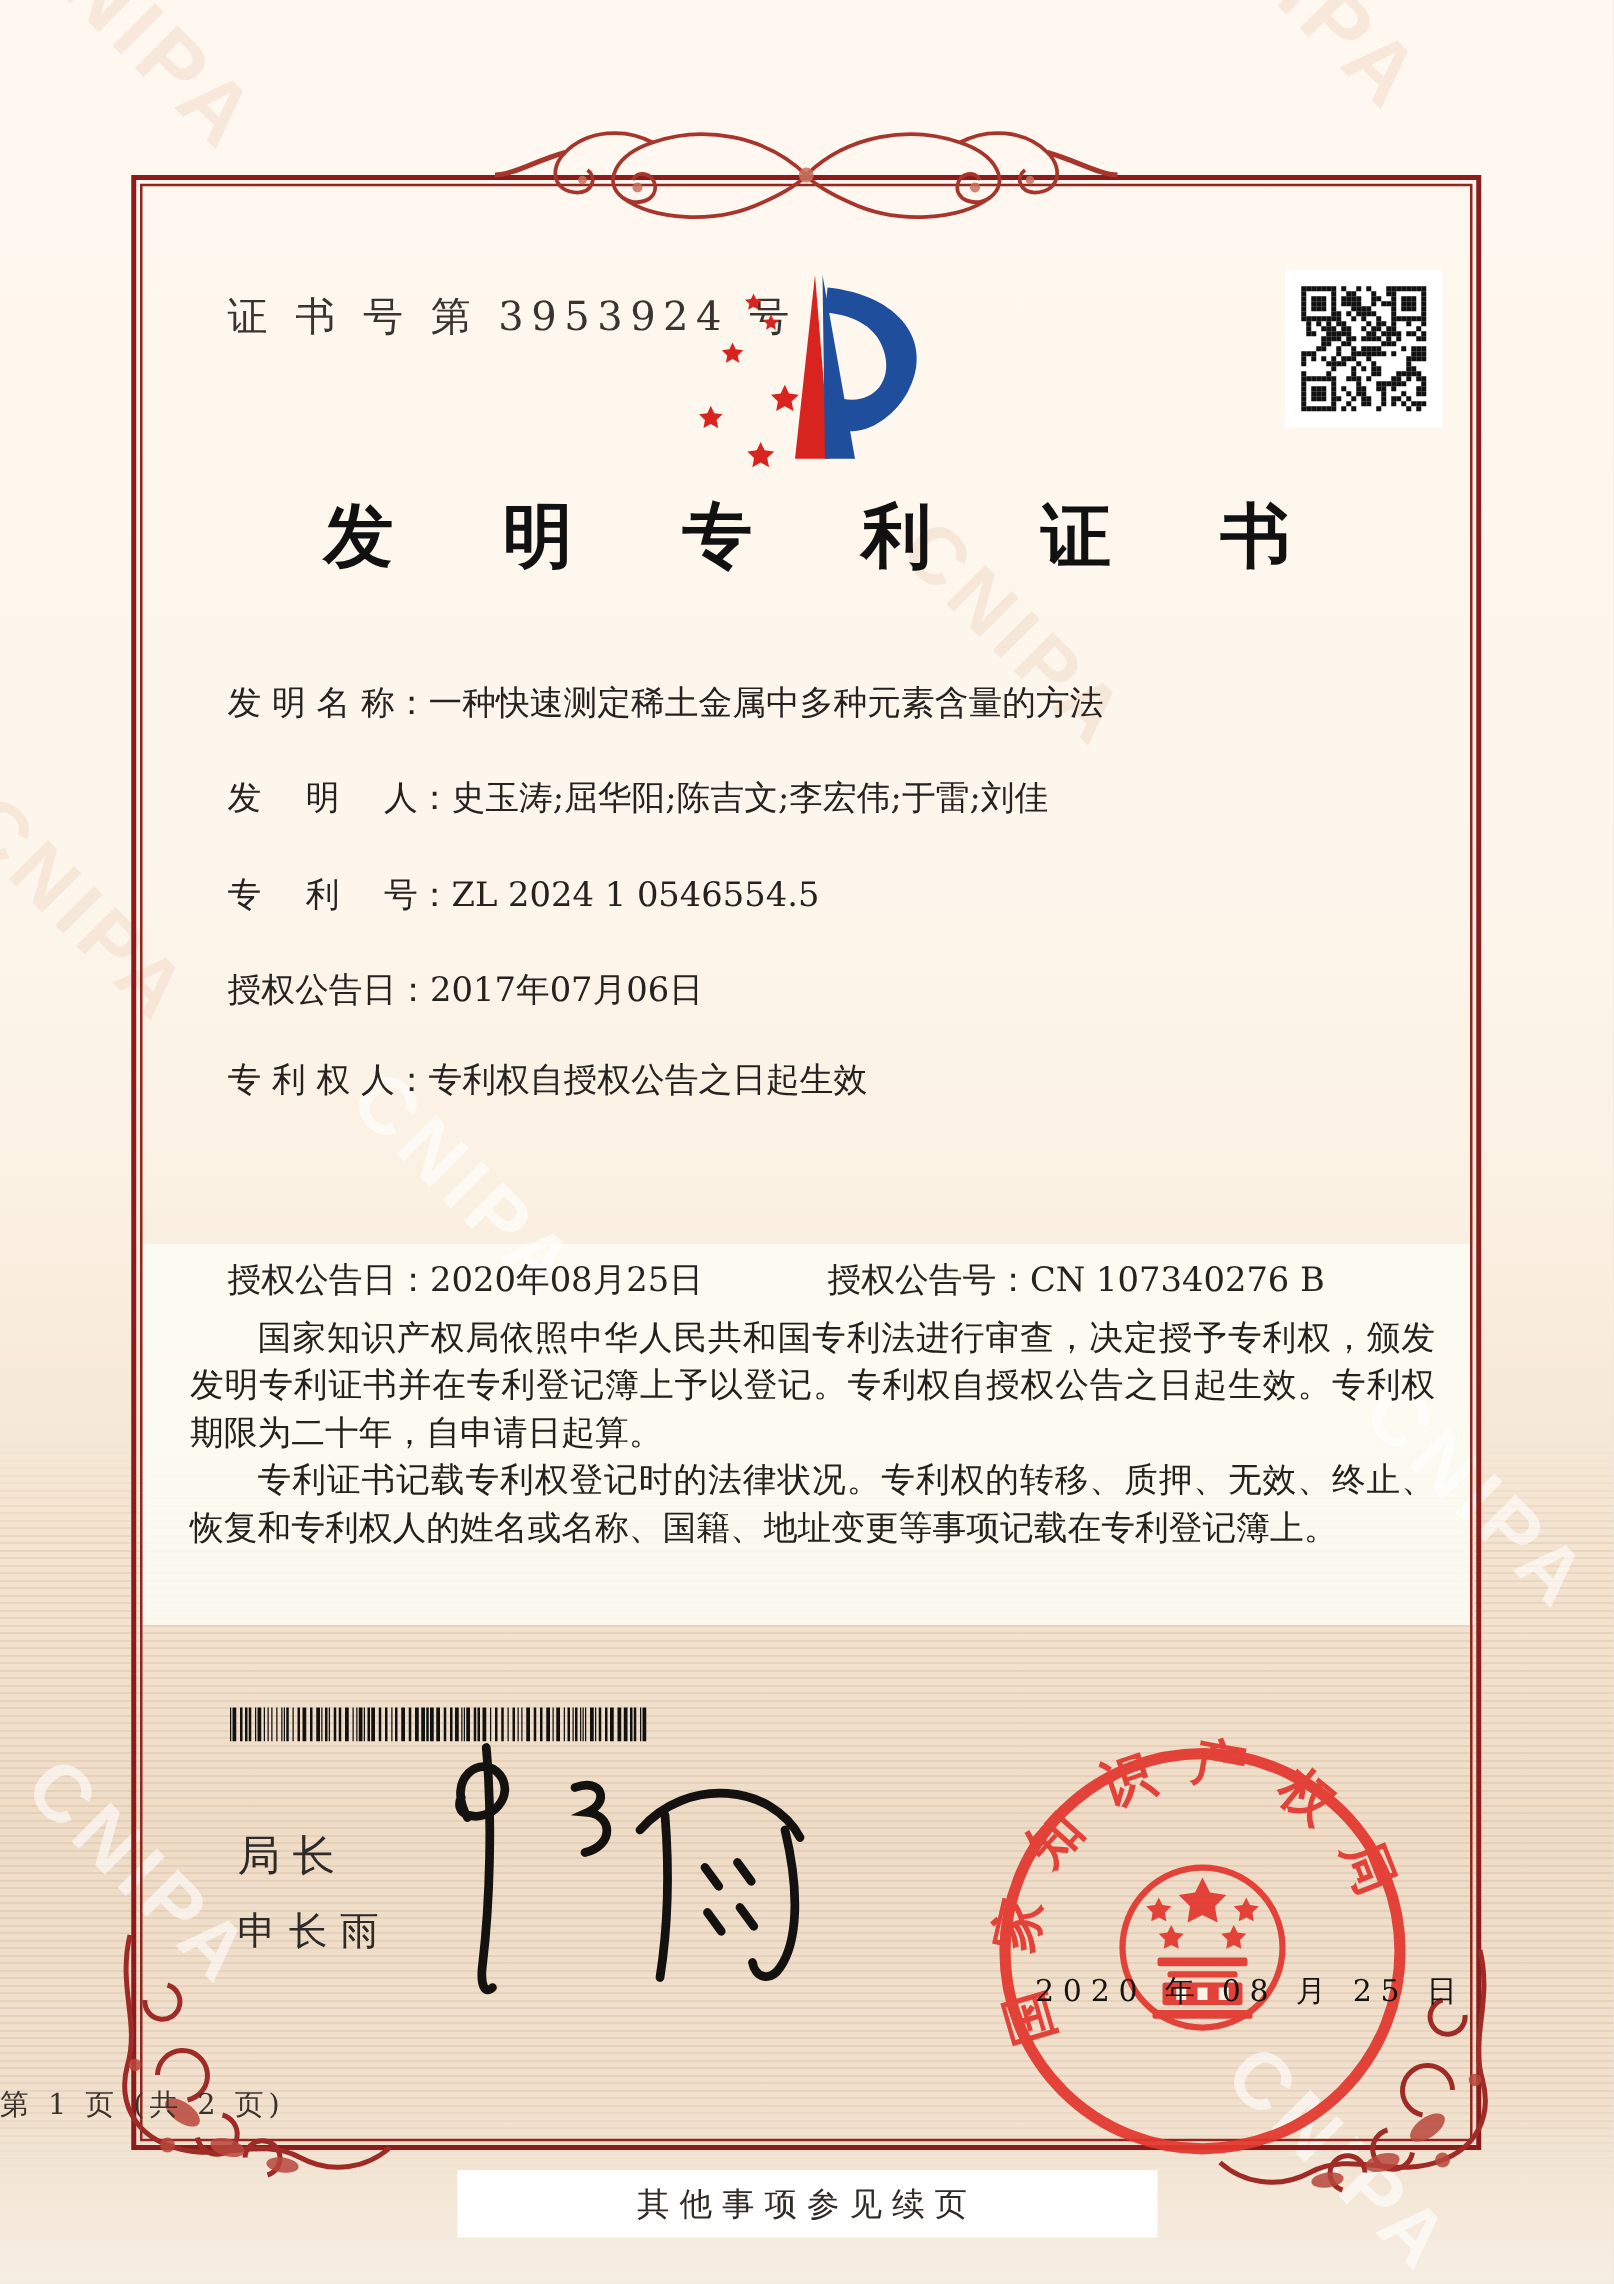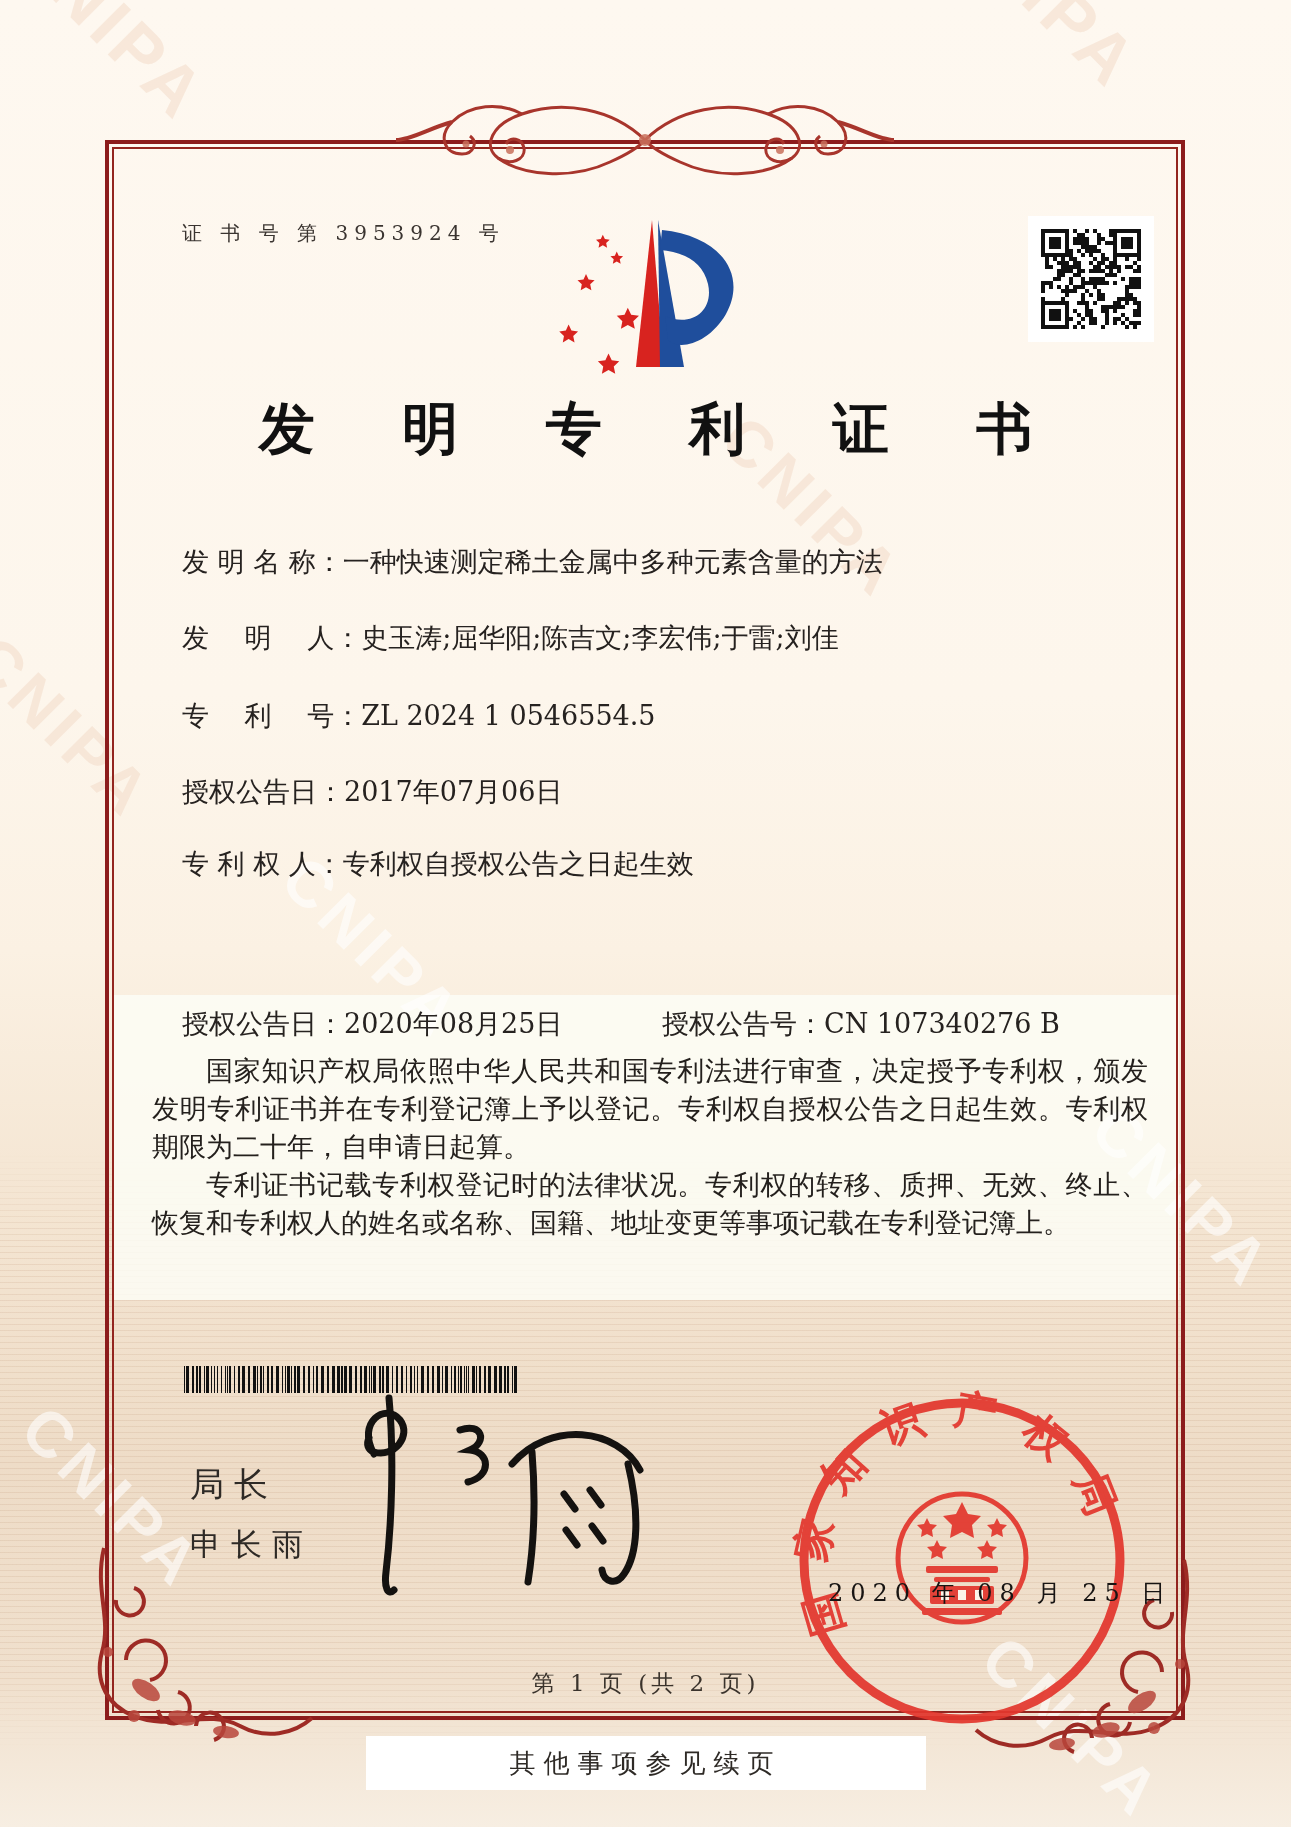--- a/index.html
+++ b/index.html
@@ -13,39 +13,39 @@
     background:repeating-linear-gradient(180deg, rgba(186,142,108,0.16) 0 1.5px, rgba(255,255,255,0) 1.5px 6px);
     mask-image:linear-gradient(180deg,transparent 0,#000 90px,#000 86%,transparent 100%);
     -webkit-mask-image:linear-gradient(180deg,transparent 0,#000 90px,#000 86%,transparent 100%);
   }
   .white-band{position:absolute;left:112px;right:112px;top:995px;height:305px;background:rgba(253,254,246,0.82);}
   .frame-outer{position:absolute;left:105px;top:140px;width:1080px;height:1580px;border:4px solid #8c1c1c;box-sizing:border-box;}
   .frame-inner{position:absolute;inset:3px;border:2px solid #93251f;}
   .watermark{position:absolute;font-family:"Liberation Sans","DejaVu Sans",sans-serif;font-weight:bold;letter-spacing:6px;transform:rotate(45deg);pointer-events:none;white-space:nowrap;}
   .wm-light{color:rgba(243,219,200,0.55);}
   .wm-white{color:rgba(255,255,255,0.6);}
-  .cert-no{position:absolute;left:182px;top:220px;font-size:20px;letter-spacing:6px;color:#3a3430;}
+  .cert-no{position:absolute;left:182px;top:232px;font-size:32px;letter-spacing:6px;color:#3a3430;}
   .logo{position:absolute;left:548px;top:212px;width:210px;height:170px;}
   .qr{position:absolute;left:1028px;top:216px;width:126px;height:126px;background:#fff;padding:0;display:flex;align-items:center;justify-content:center;}
   .qr-grid{display:grid;}
   .qr-cell{width:4px;height:4px;}
   .qr-dark{background:#111;}
   .title{position:absolute;left:0;right:0;top:392px;text-align:center;font-size:56px;font-weight:bold;letter-spacing:34px;text-indent:34px;color:#111;}
   .field-row{position:absolute;left:182px;font-size:27px;white-space:nowrap;color:#262220;}
   .field-label{display:inline-block;}
   .para-block{position:absolute;left:152px;width:996px;top:1052px;font-size:27px;line-height:38px;color:#24201d;text-align:justify;}
   .para{text-indent:2em;margin:0 0 0 0;}
   .barcode{position:absolute;left:184px;top:1366px;width:340px;height:27px;display:flex;align-items:stretch;background:transparent;}
   .bc-bar{height:100%;}
   .director-title{position:absolute;left:190px;top:1462px;font-size:34px;letter-spacing:10px;color:#2e2a26;}
   .director-name{position:absolute;left:190px;top:1524px;font-size:31px;letter-spacing:10px;color:#2e2a26;}
   .signature{position:absolute;left:336px;top:1392px;width:330px;height:230px;}
   .seal{position:absolute;left:791px;top:1390px;width:342px;height:342px;opacity:0.93;}
   .seal-date{position:absolute;left:806px;top:1577px;font-size:24px;letter-spacing:7px;color:#171413;white-space:nowrap;margin-left:22px;}
-  .page-info{position:absolute;left:0;right:0;top:1668px;text-align:center;font-size:23px;letter-spacing:4px;color:#3a332c;}
+  .page-info{position:absolute;left:0;right:0;top:1668px;font-size:23px;letter-spacing:4px;color:#3a332c;}
   .footer-strip{position:absolute;left:50%;transform:translateX(-50%);top:1736px;width:560px;height:54px;background:#fff;display:flex;align-items:center;justify-content:center;}
   .footer-note{font-size:26px;letter-spacing:8px;color:#2e2a26;}
   .ornament{position:absolute;pointer-events:none;}
 </style>
 </head>
 <body>
 
 <div class="page">
 
   <div class="wave-texture"></div>

